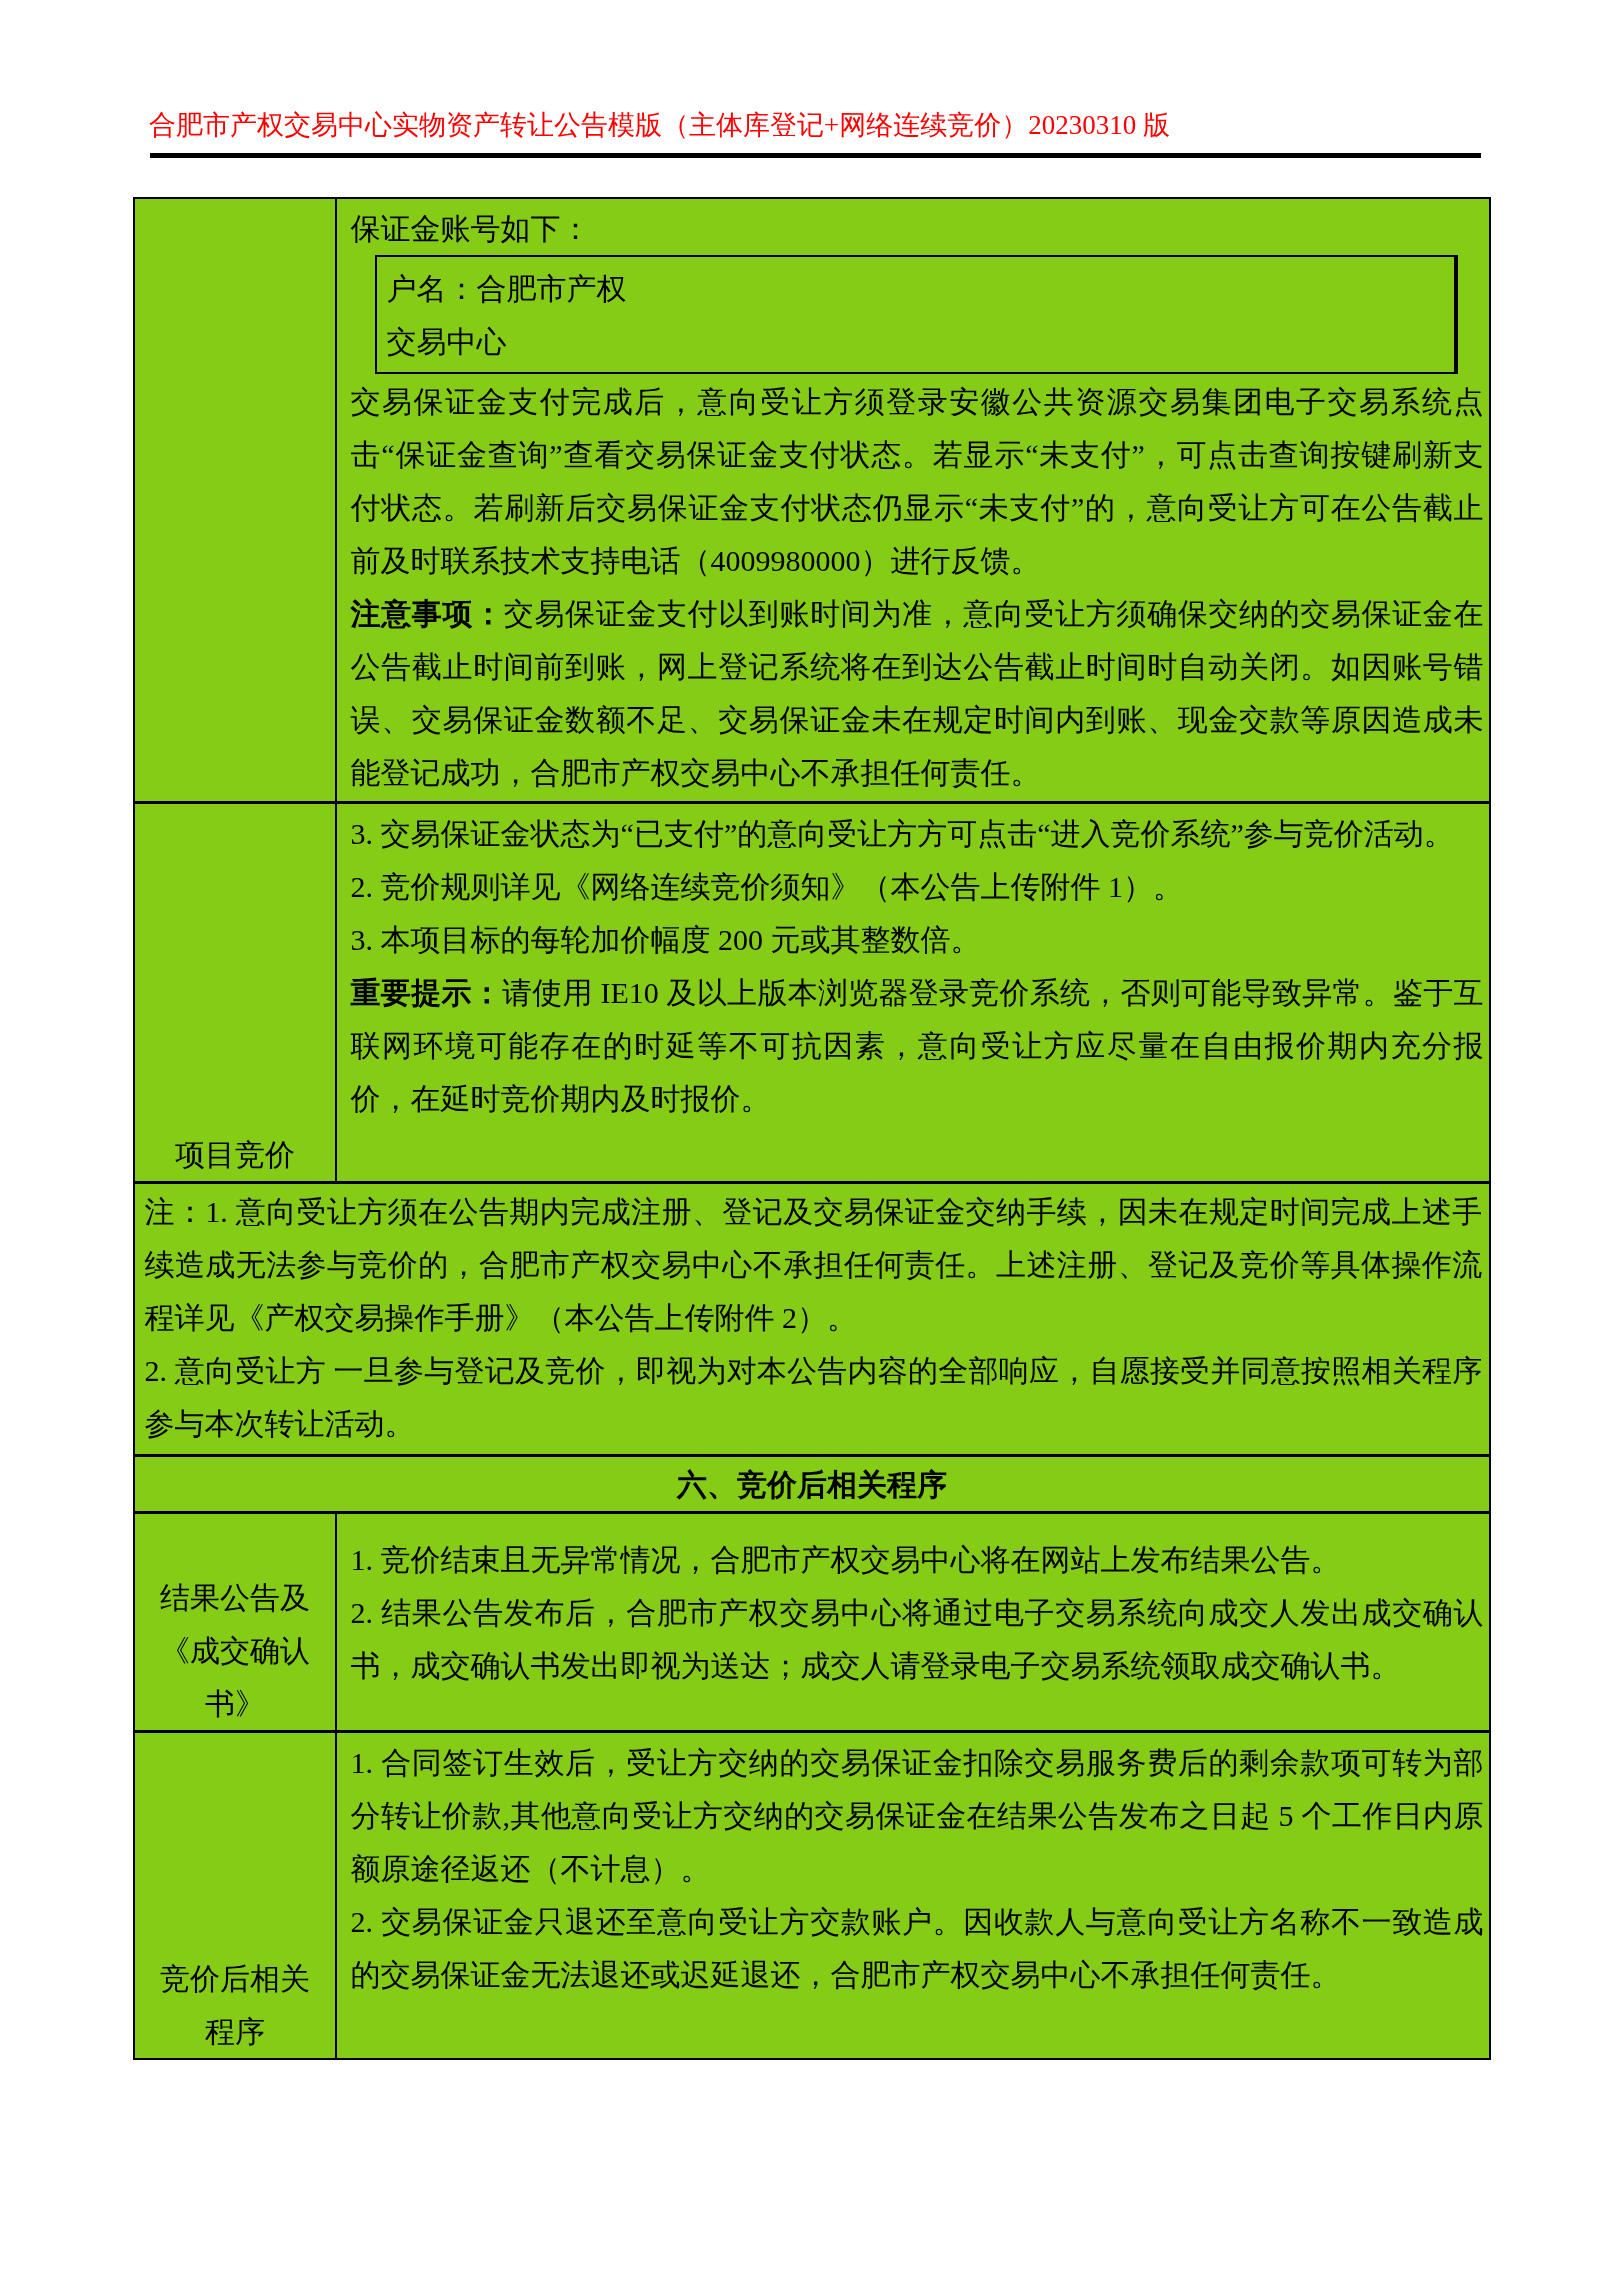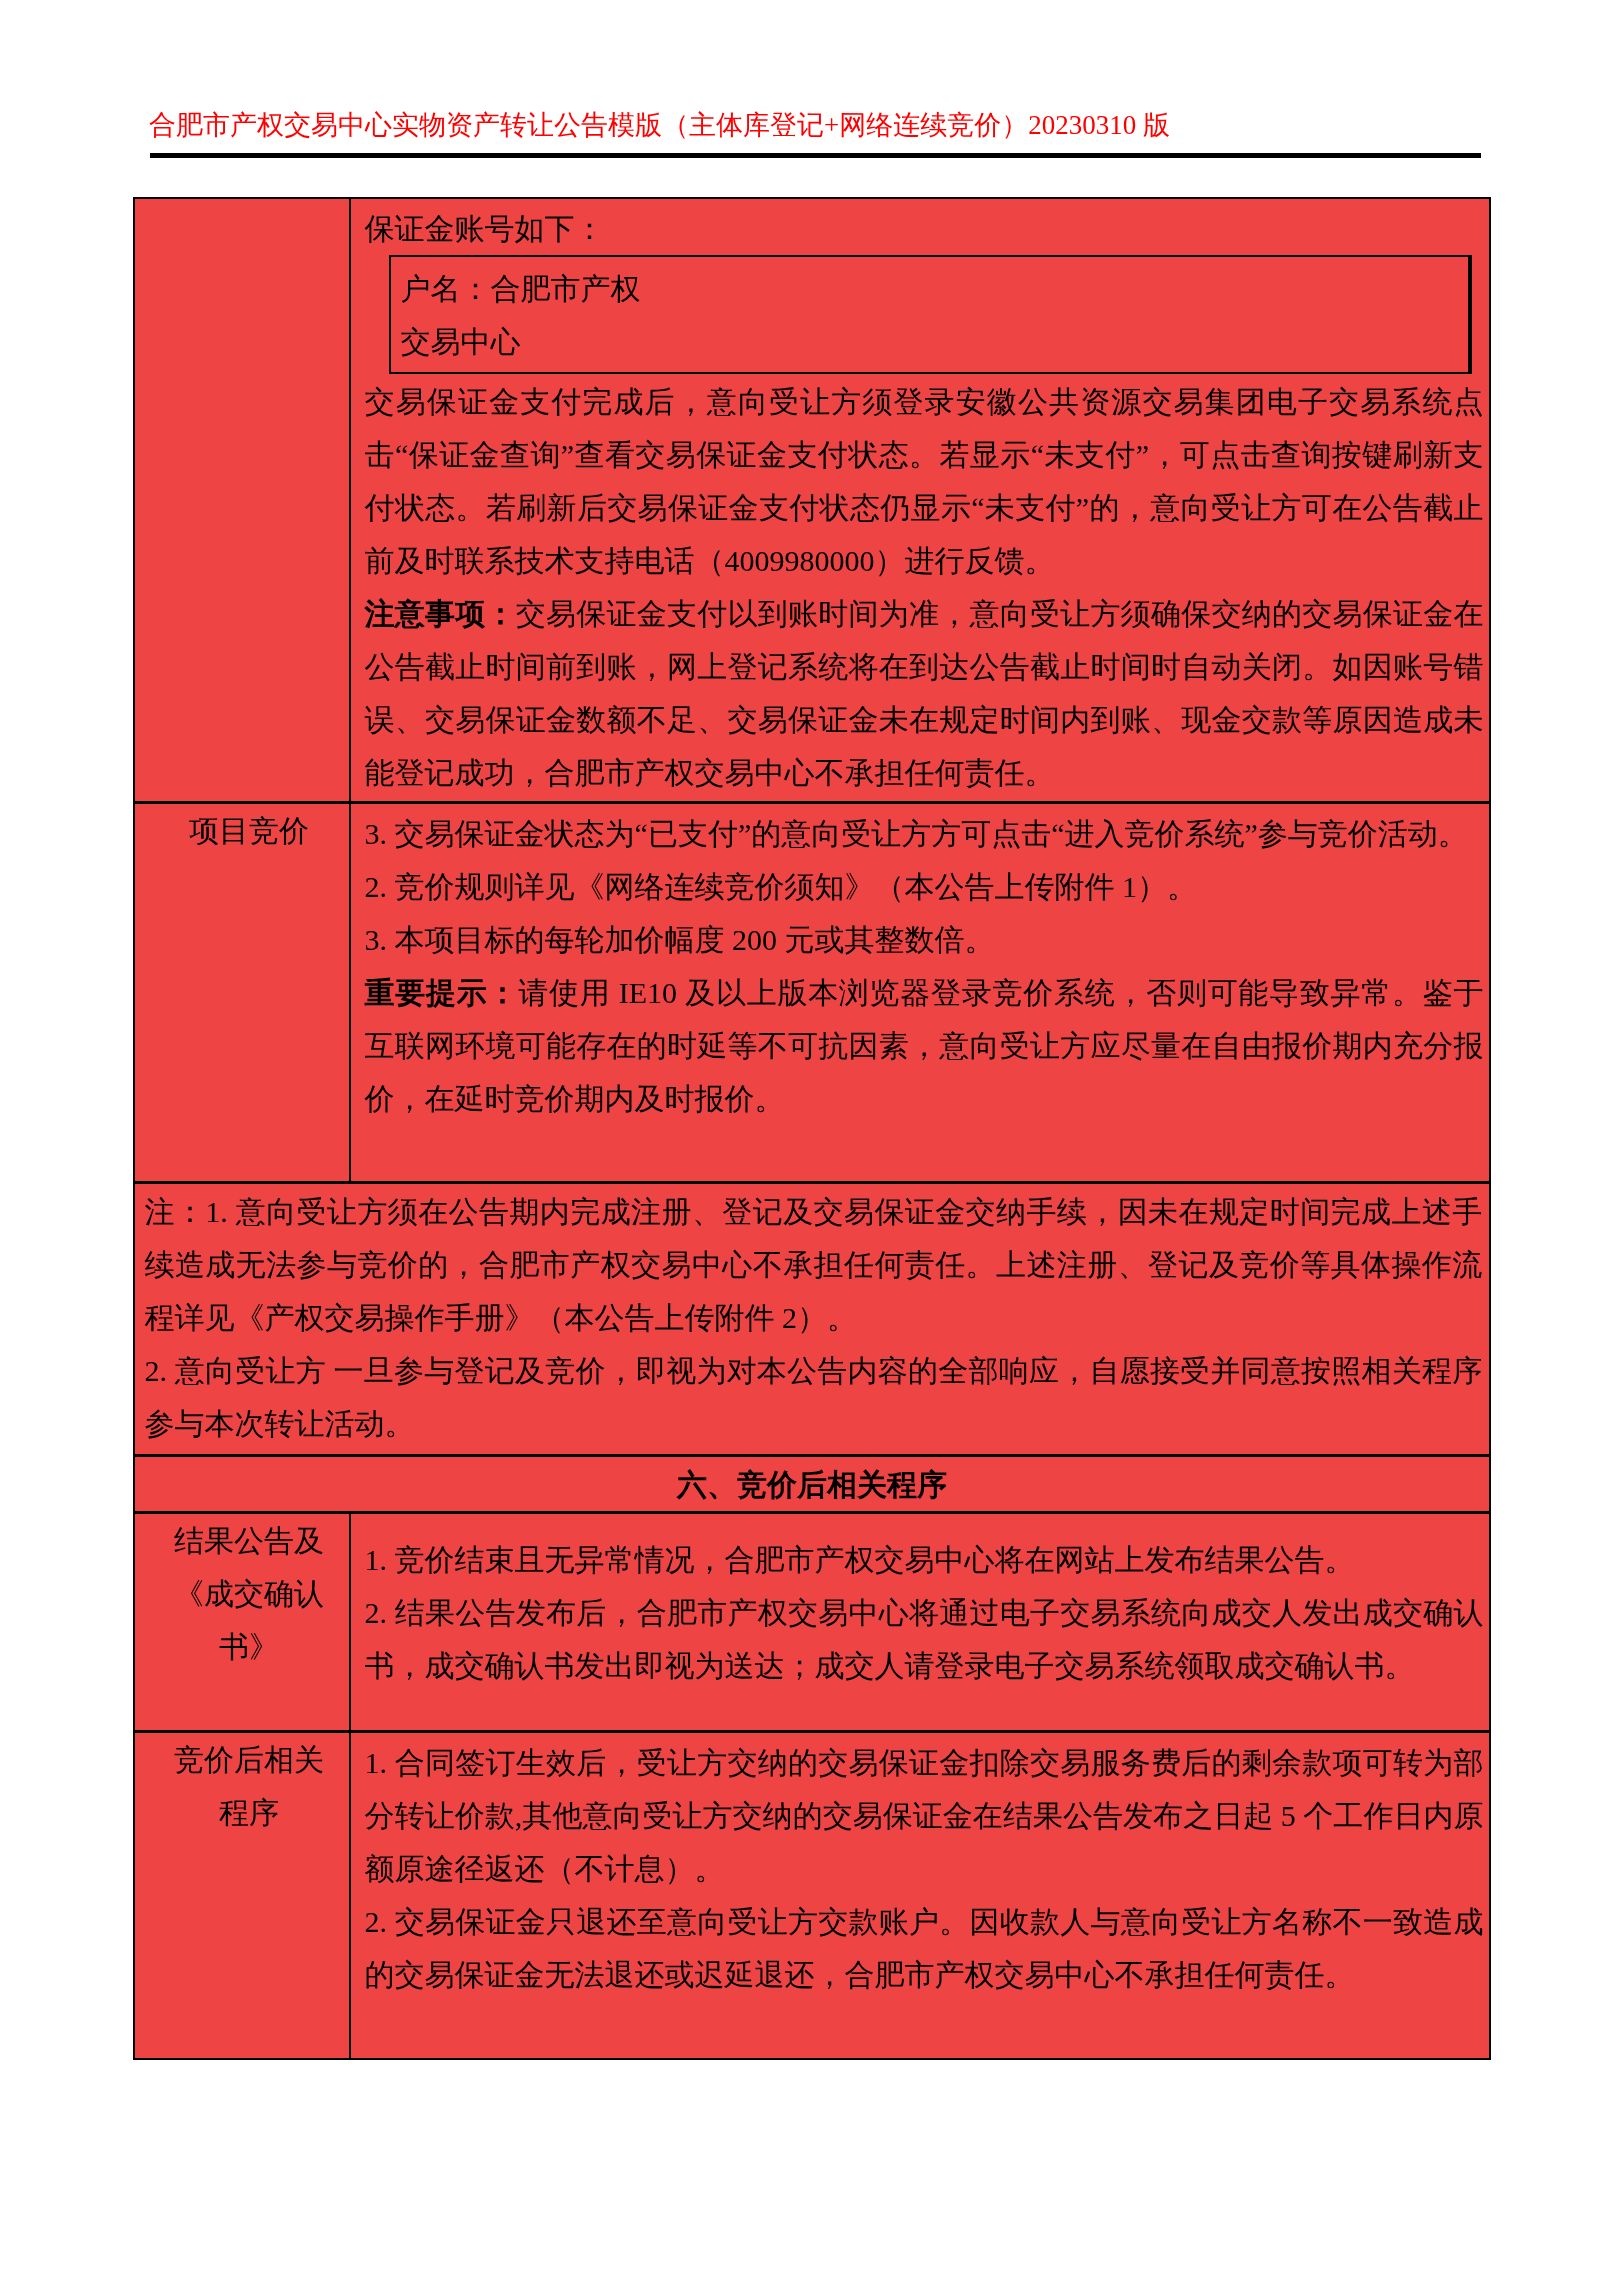--- a/index.html
+++ b/index.html
@@ -21,33 +21,32 @@
   }
   .doc-header-rule{
     position:absolute;left:150px;top:153px;
     width:1331px;height:4.8px;background:#000;
   }
   .doc-table{
     position:absolute;left:133px;top:197px;
     width:1358px;height:1863px;
     border:2.7px solid #000;
     box-sizing:border-box;
-    background:#ef4444;
+    background:#84cc16;
     font-family:Liberation Serif, serif;
   }
   .t-row{display:flex;box-sizing:border-box;border-bottom:3.4px solid #000;overflow:hidden;}
   .t-row.last{border-bottom:none;}
   .label-cell{
     width:202px;flex:0 0 202px;
     border-right:2px solid #000;
     box-sizing:border-box;
-    display:flex;align-items:flex-start;justify-content:center;
+    display:flex;align-items:flex-end;justify-content:center;
     text-align:center;
     overflow:hidden;
-    margin-left:14px;
   }
   .label-cell .label-inner{width:158px;}
   .content-cell{
     flex:1 1 auto;
     box-sizing:border-box;
     padding:2.7px 5.5px 0 13.6px;
     overflow:hidden;
   }
   .full-cell{
     flex:1 1 auto;

